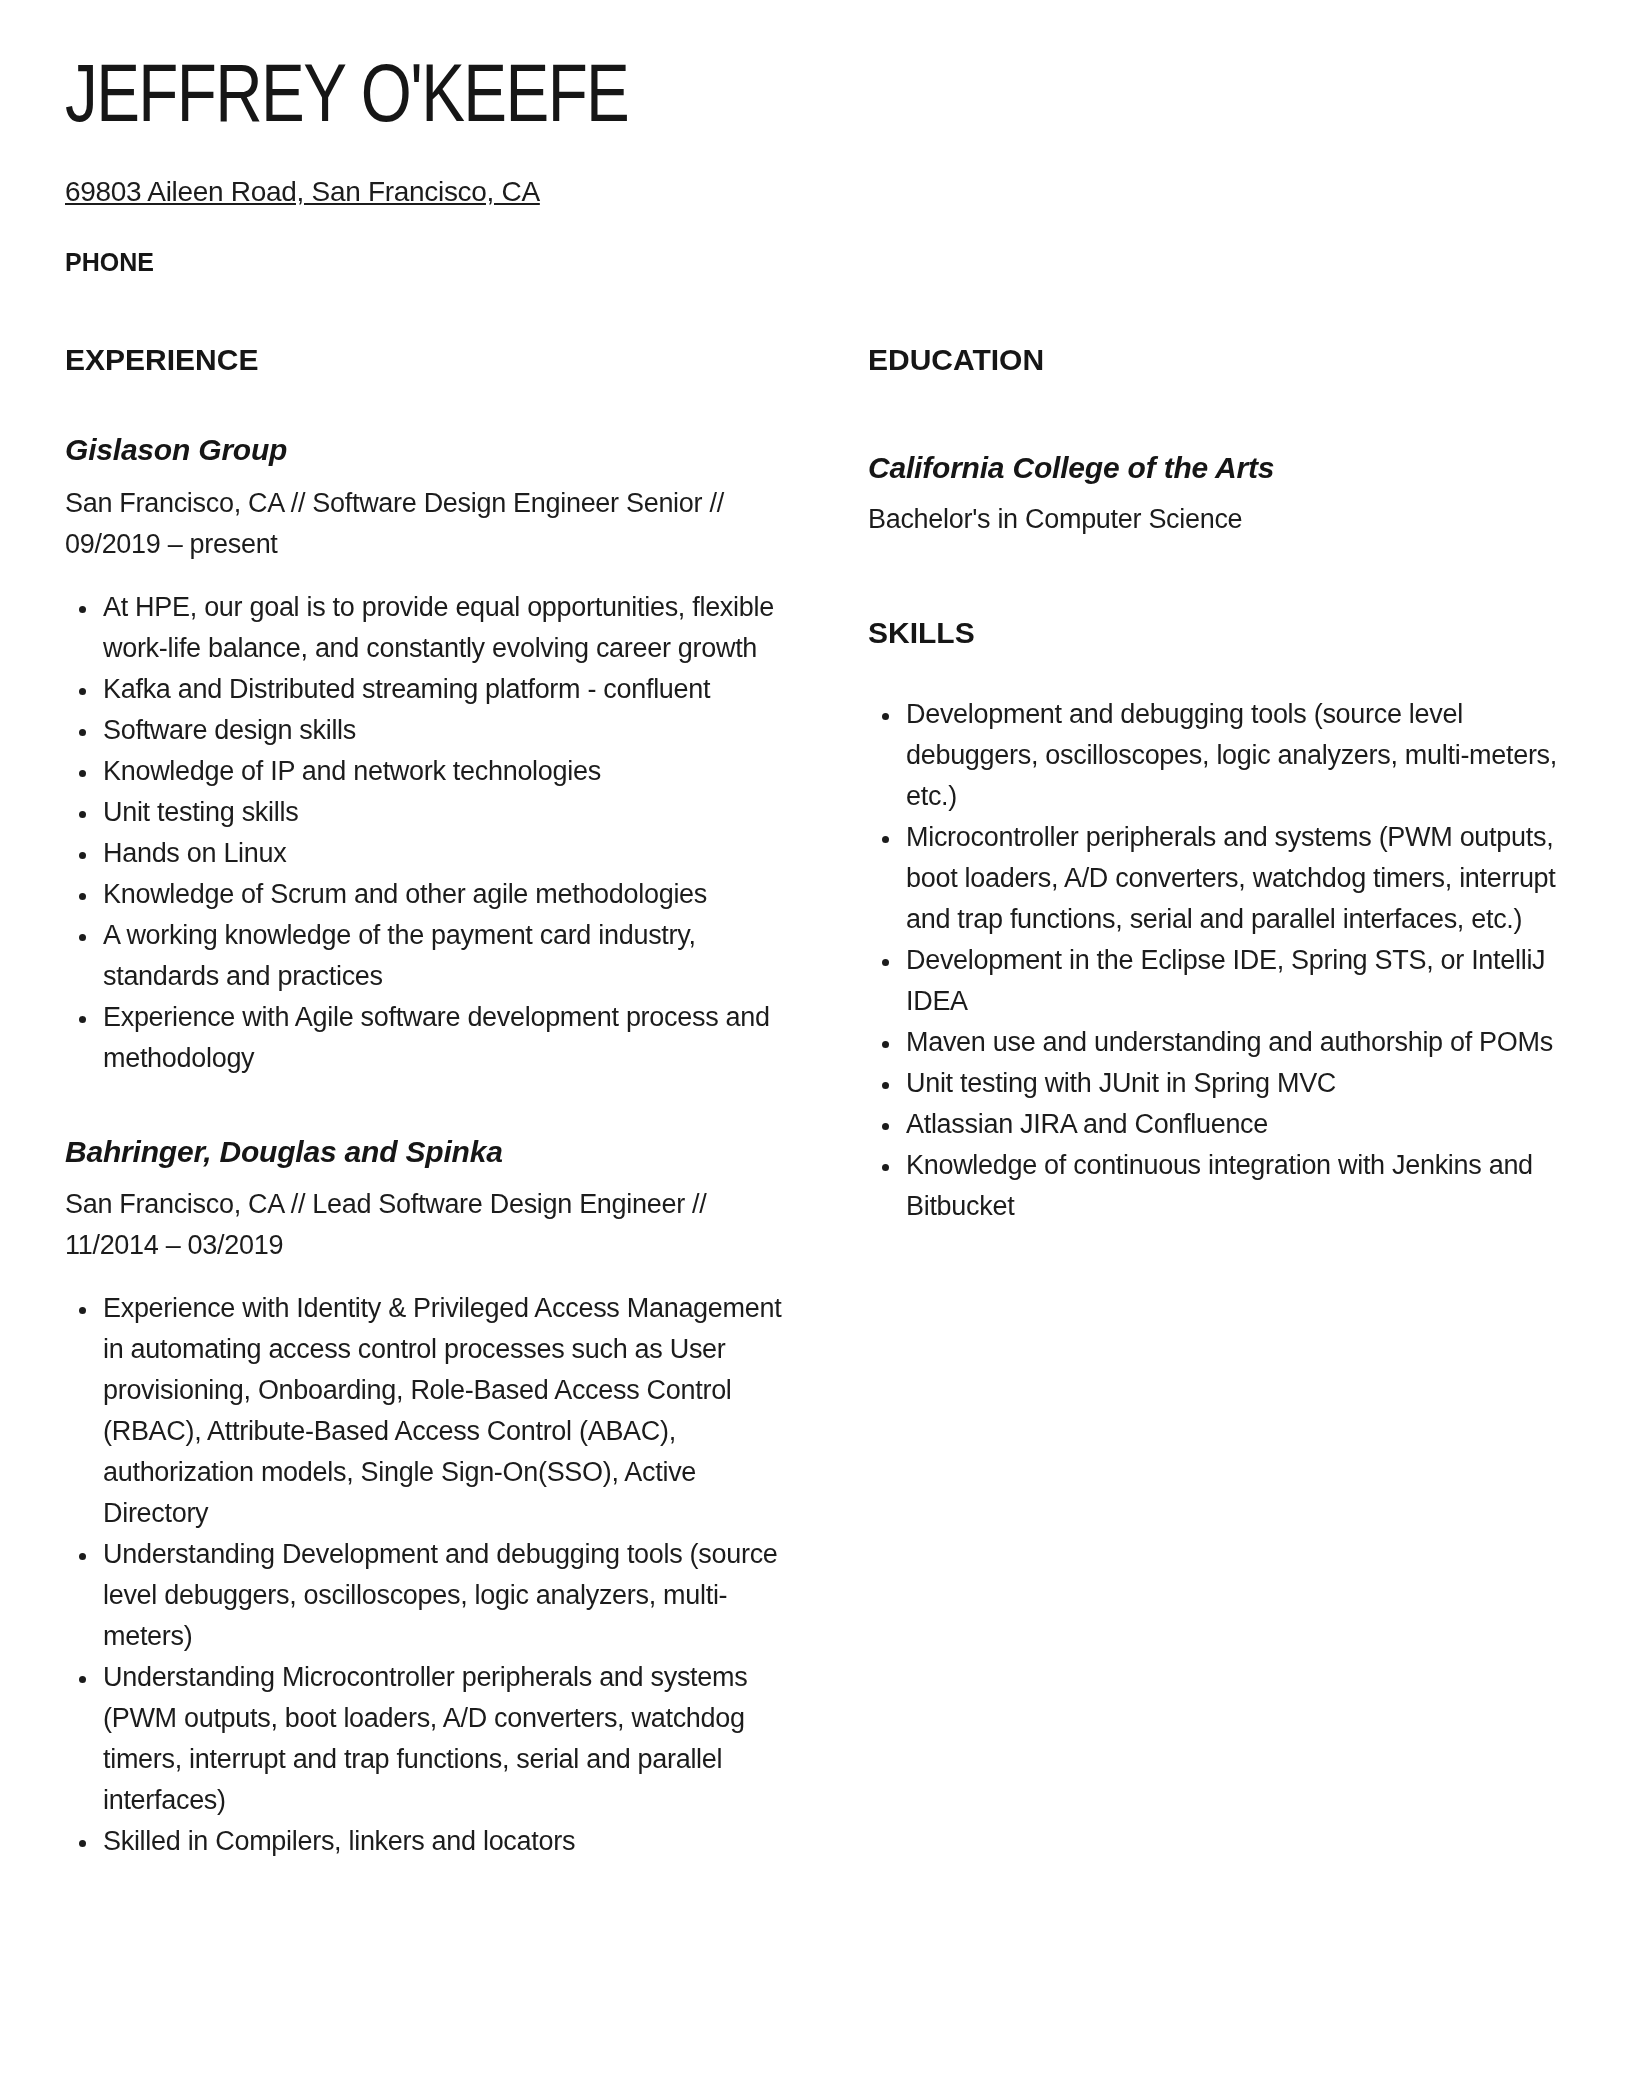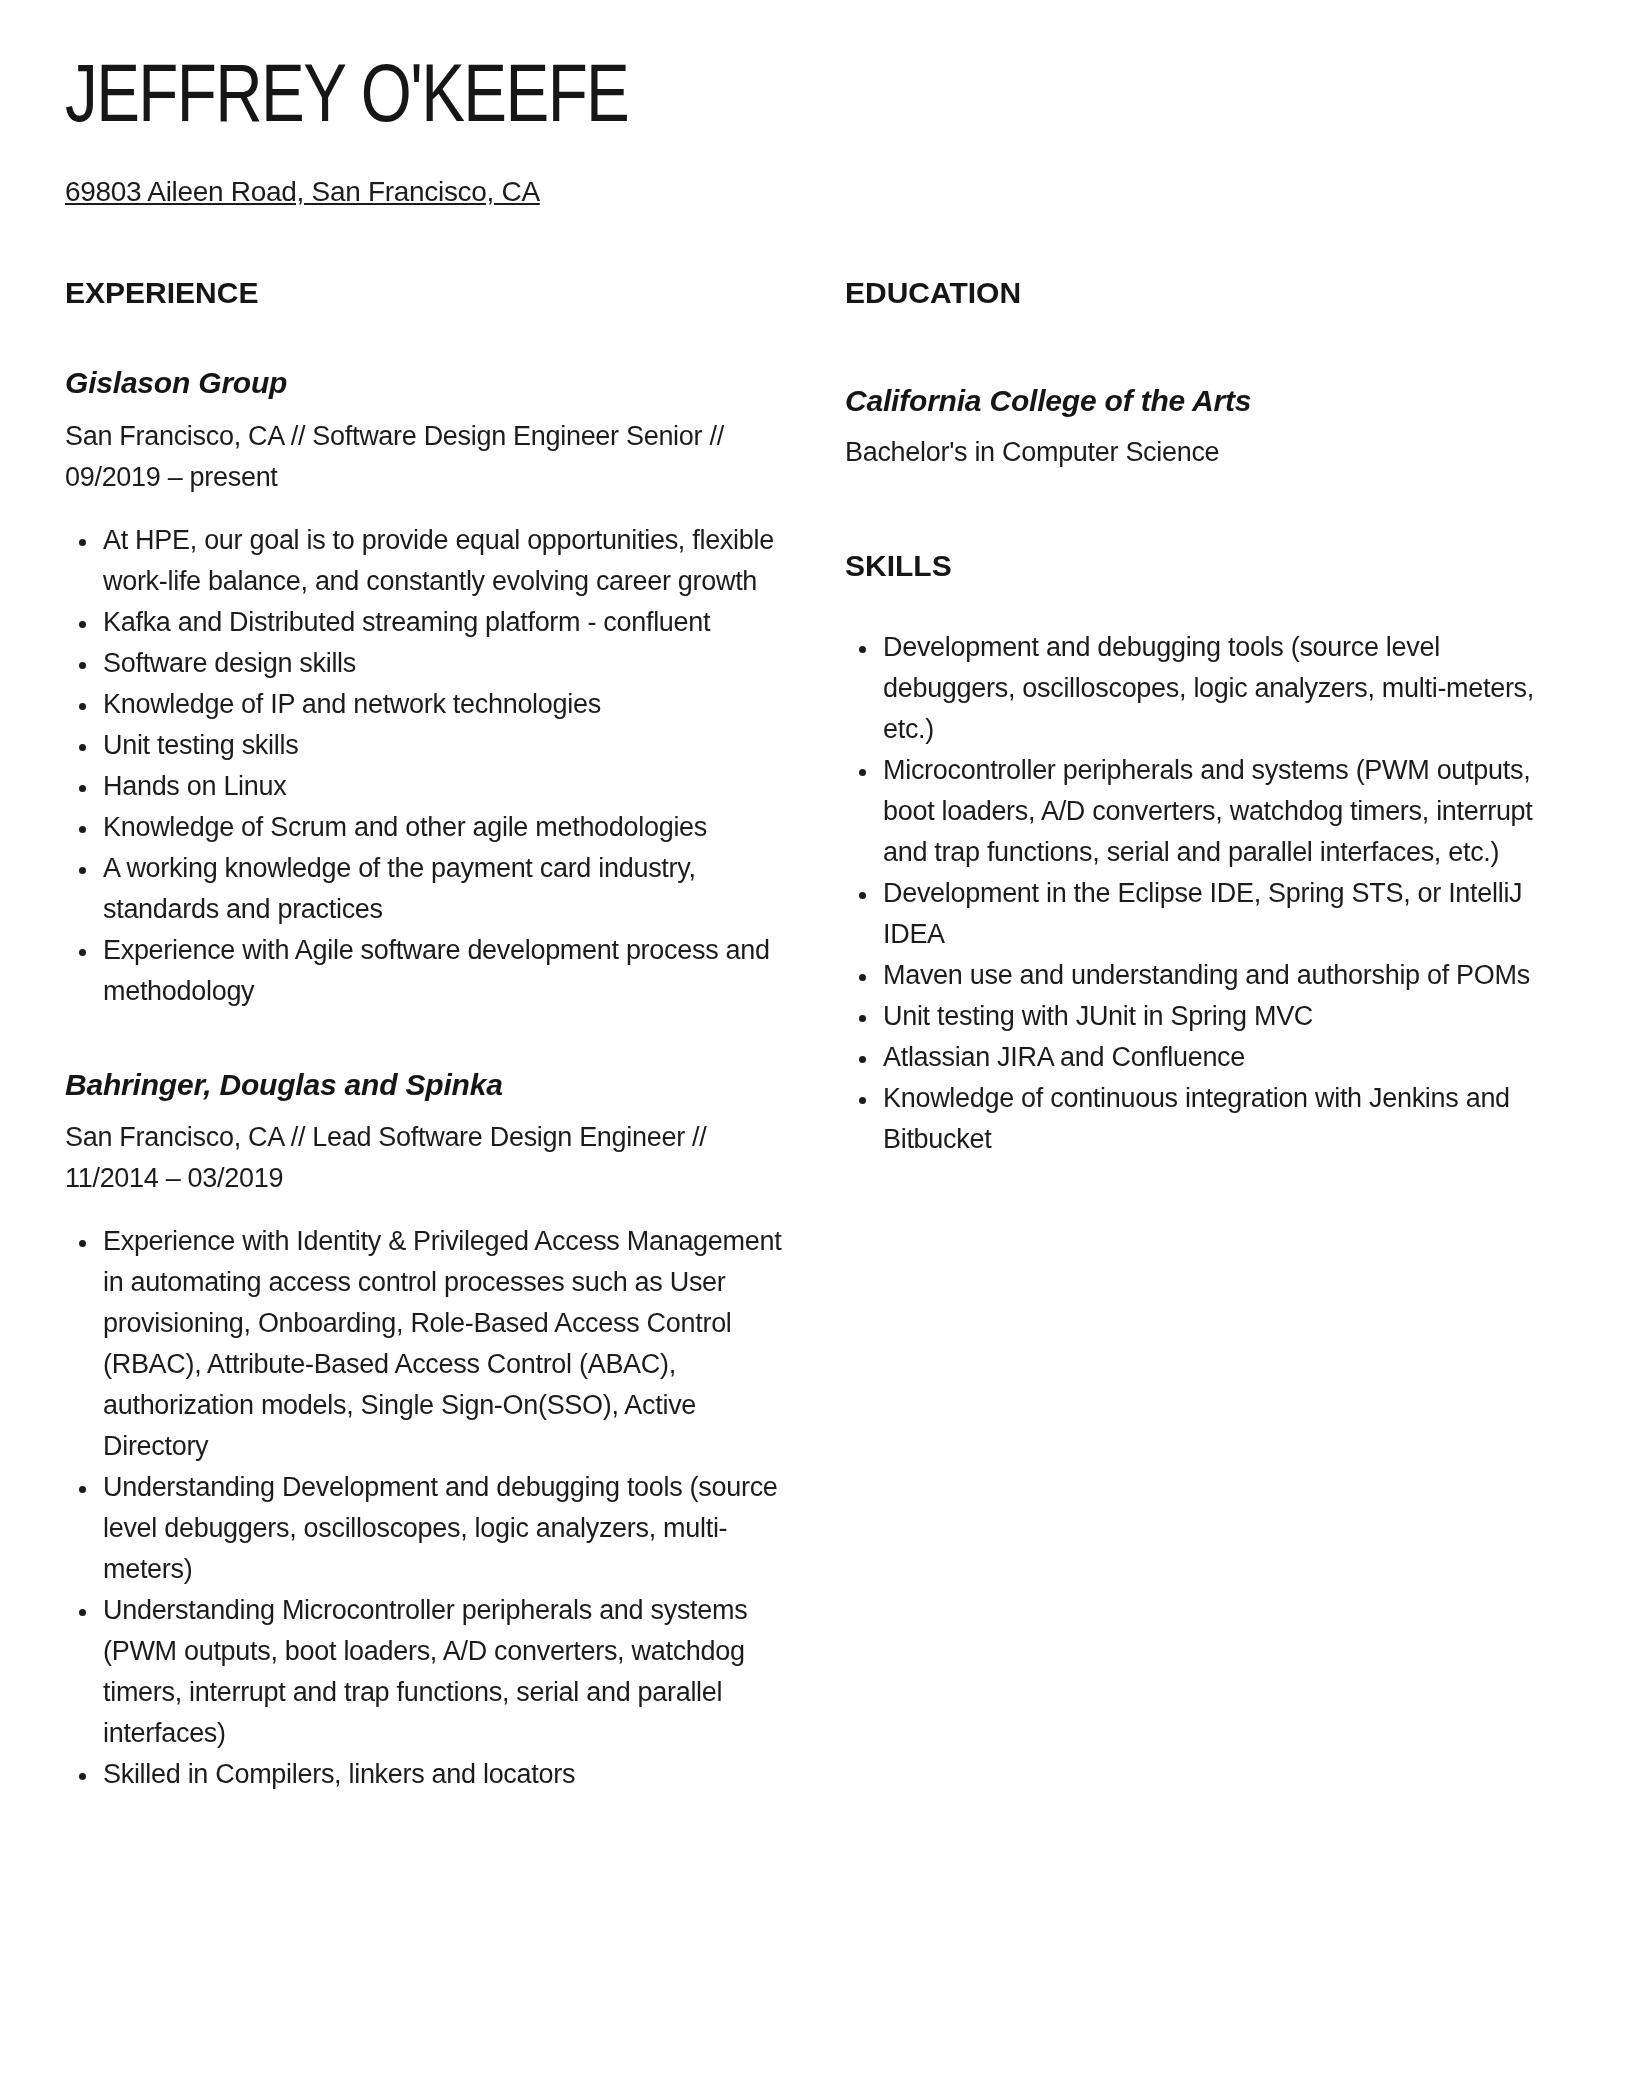--- a/index.html
+++ b/index.html
@@ -50,21 +50,21 @@
   .phone-number {
     margin: 10px 0 0 0;
     font-size: 28px;
   }
 
   
   .columns {
     margin-top: 66px;
     display: grid;
     grid-template-columns: 725px 715px;
-    column-gap: 55px;
+    column-gap: 78px;
     align-items: start;
   }
 
   h2.section-title {
     margin: 0;
     font-size: 30px;
     font-weight: bold;
     letter-spacing: 0;
     color: #161616;
   }
@@ -113,20 +113,21 @@
   .skills-block ul.bullets { margin-top: 44px; }
 </style>
 </head>
 <body>
 
 <div class="page">
 
   <header>
     <h1 class="candidate-name">JEFFREY O'KEEFE</h1>
     <p class="address">69803 Aileen Road, San Francisco, CA</p>
+    <p class="phone-label">PHONE</p>
   </header>
 
   <div class="columns">
 
     <section class="col-left">
       <h2 class="section-title">EXPERIENCE</h2>
 
       <article class="job">
         <h3 class="job-company">Gislason Group</h3>
         <p class="job-meta">San Francisco, CA // Software Design Engineer Senior // 09/2019 – present</p>

